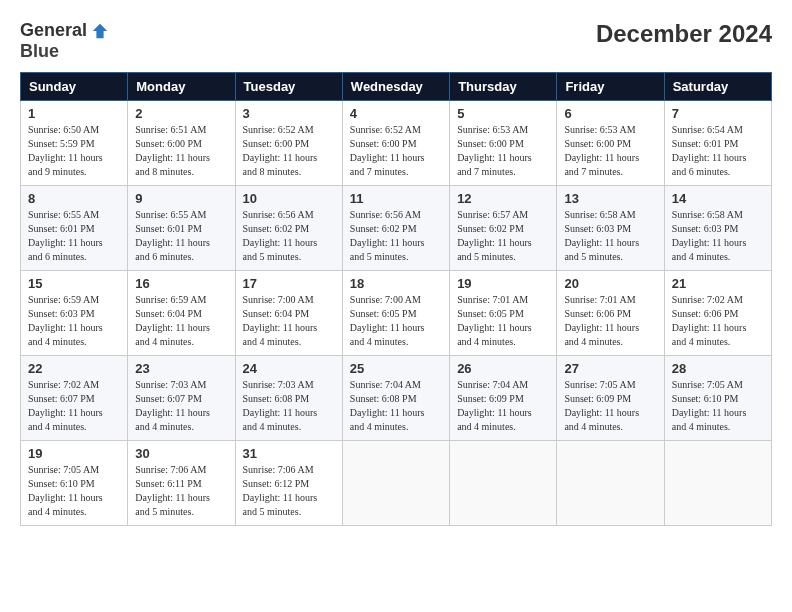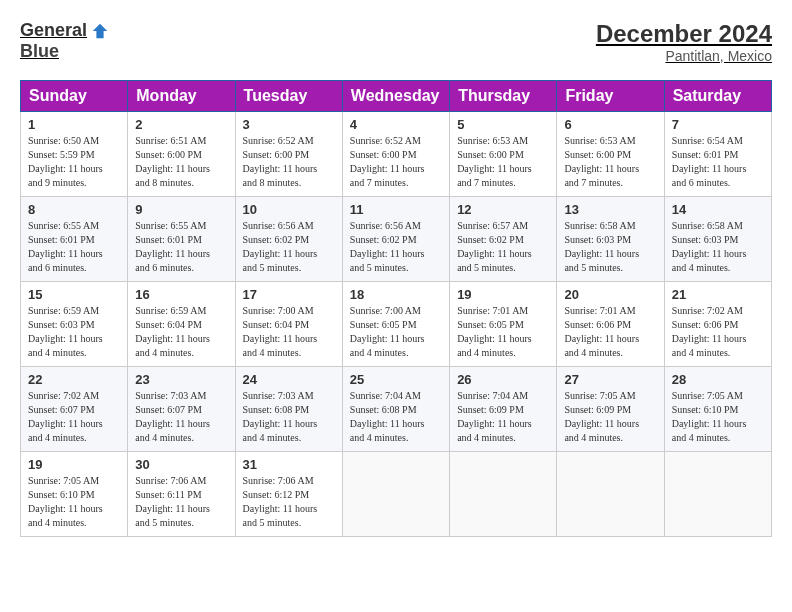--- a/index.html
+++ b/index.html
@@ -7,22 +7,21 @@
       font-family: Arial, sans-serif;
       background: #fff;
       width: 792px;
       min-height: 612px;
       padding: 20px;
     }
     .header {
       display: flex;
       justify-content: space-between;
       align-items: flex-start;
-      margin-bottom: 16px;
-      text-decoration: underline;
+      margin-bottom: 10px;
     }
     .logo {
       display: flex;
       flex-direction: column;
       align-items: flex-start;
     }
     .logo-text {
       display: flex;
       align-items: center;
       gap: 2px;
@@ -53,25 +52,25 @@
     .location {
       font-size: 14px;
       color: #555;
     }
     .calendar {
       width: 100%;
       border-collapse: collapse;
       border: 1px solid #ccc;
     }
     .calendar th {
-      background-color: #a21caf;
+      background-color: #0f172a;
       color: #fff;
       text-align: left;
       padding: 6px 8px;
-      font-size: 16px;
+      font-size: 13px;
       font-weight: bold;
       border: 1px solid #2060a0;
       width: calc(100% / 7);
     }
     .calendar td {
       vertical-align: top;
       padding: 5px 7px;
       border: 1px solid #ccc;
       font-size: 10px;
       color: #333;
@@ -107,21 +106,20 @@
     <div class="logo-text">
       <span class="logo-general">General</span>
       <svg class="logo-icon" viewBox="0 0 20 20">
         <polygon points="10,2 18,10 14,10 14,18 6,18 6,10 2,10" fill="#2979c8"></polygon>
       </svg>
     </div>
     <span class="logo-blue">Blue</span>
   </div>
   <div class="title-block">
     <div class="month-title">December 2024</div>
-    <div class="location">Pantitlan, Mexico</div>
   </div>
 </div>
 
 <table class="calendar">
   <thead>
     <tr>
       <th>Sunday</th>
       <th>Monday</th>
       <th>Tuesday</th>
       <th>Wednesday</th>

